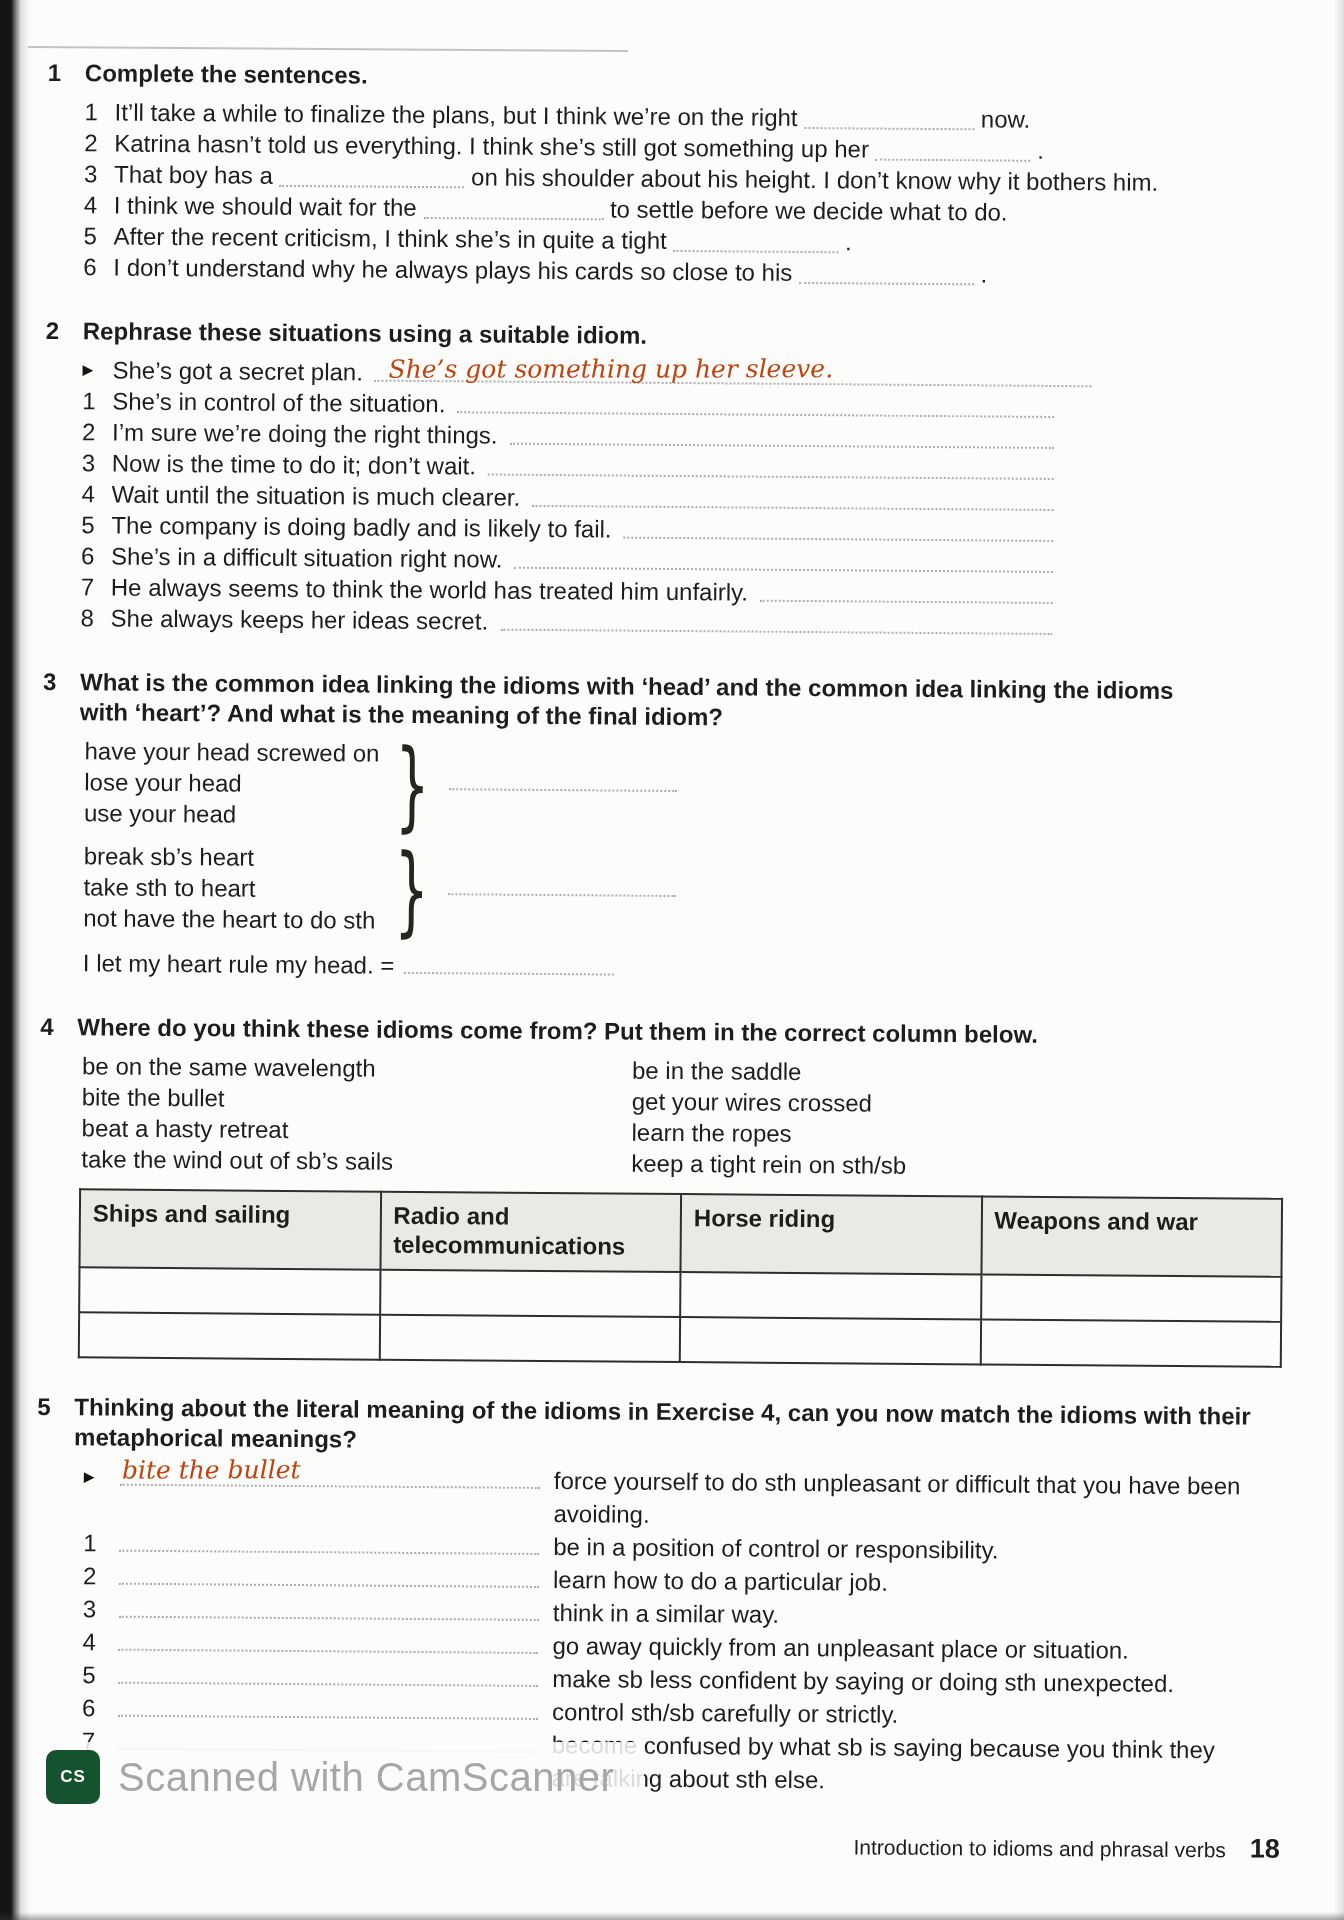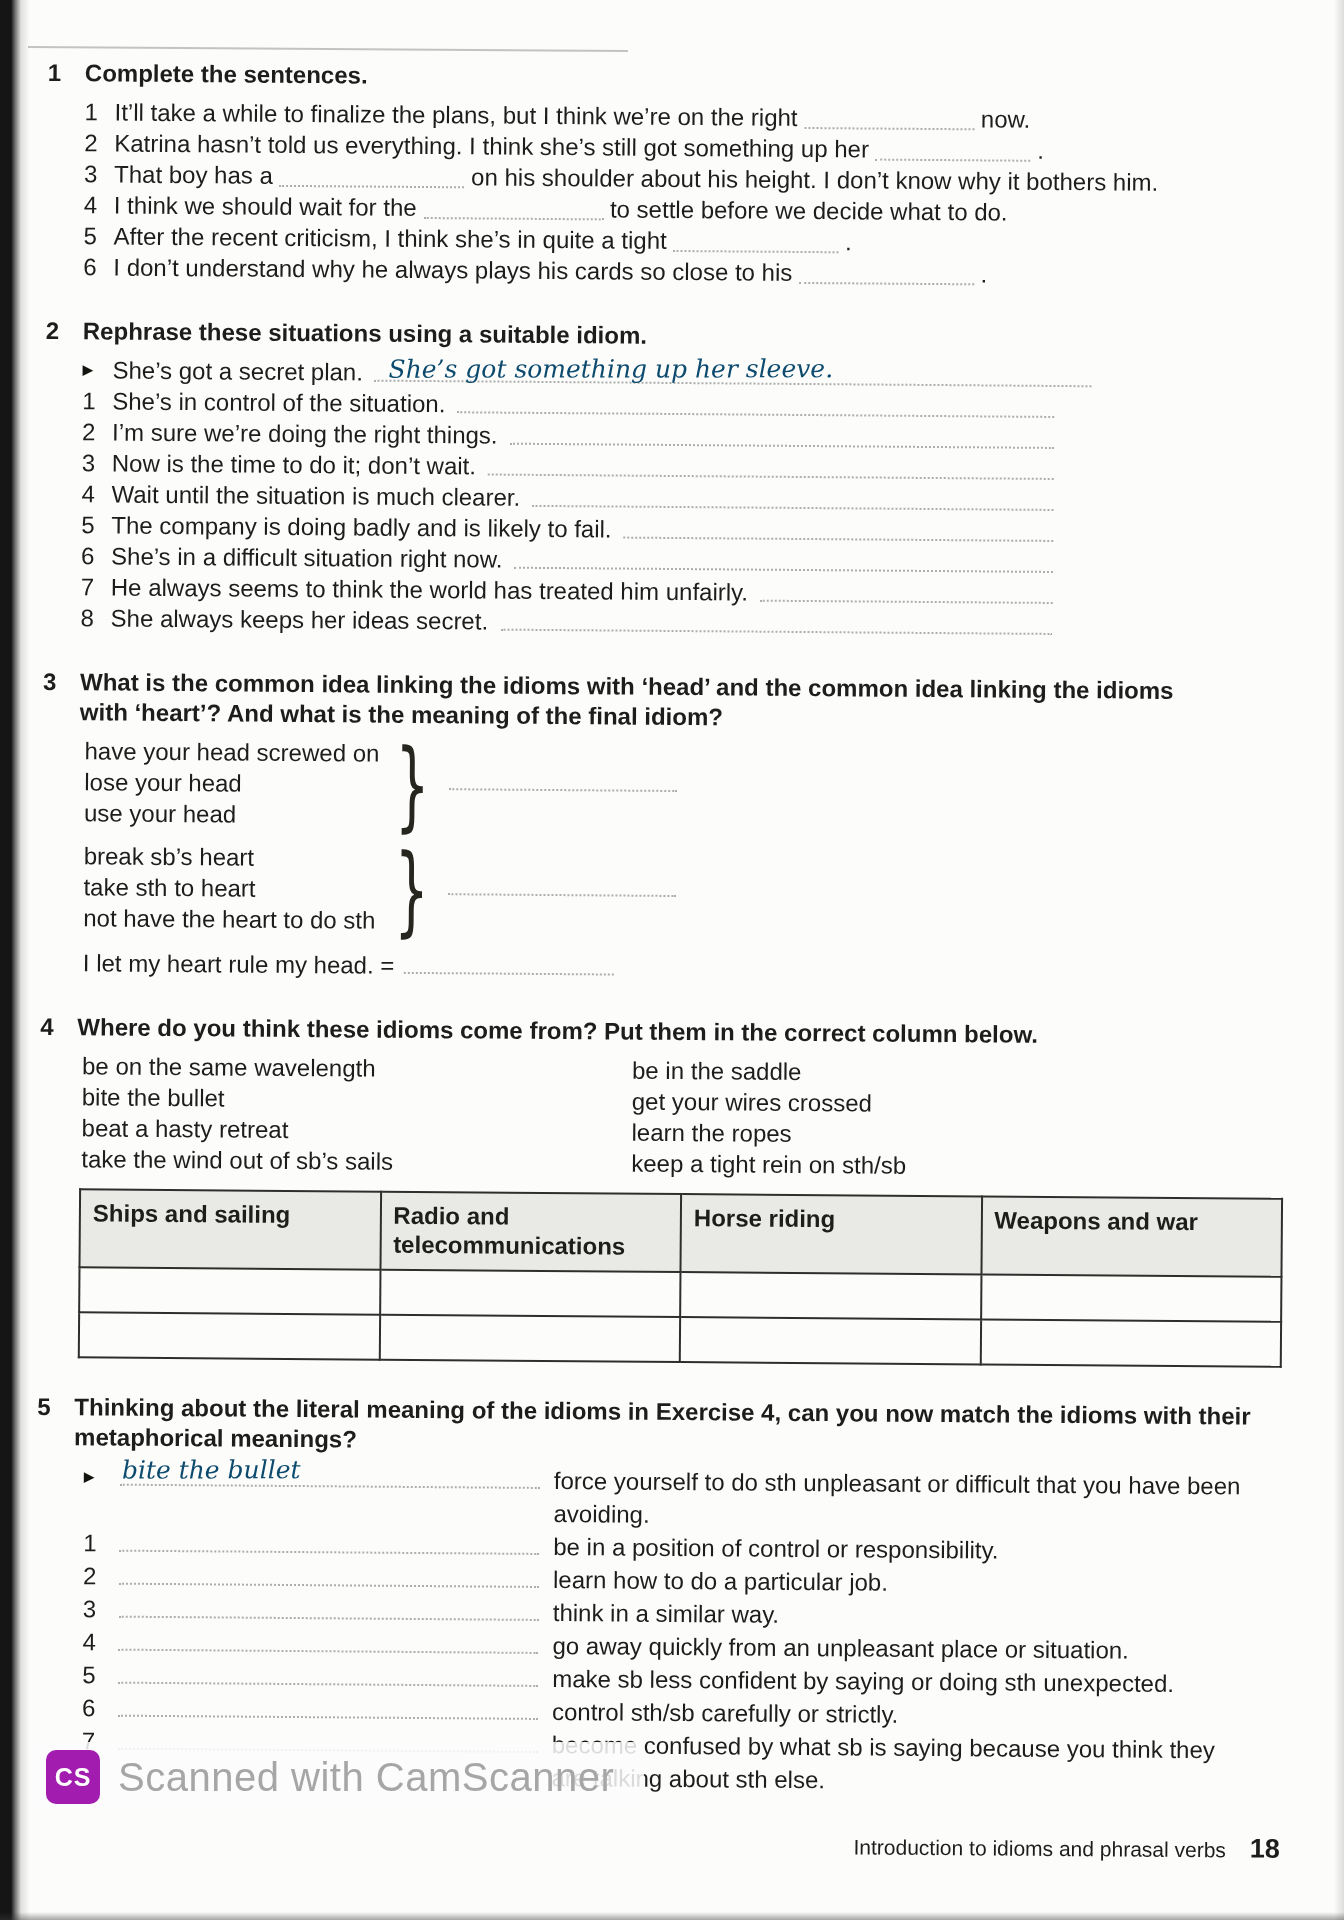--- a/index.html
+++ b/index.html
@@ -13,21 +13,21 @@
   .sec-title.w3{max-width:1140px}
   .sec-title.w5{max-width:1205px}
   .item-row{display:flex;line-height:31px;padding-left:43px}
   .item-num{width:30px;flex:none}
   .item-text{flex:1}
   .blank{display:inline-block;height:6px;border-bottom:2px dotted #adadad;vertical-align:-3px}
   .ex2-row{width:1015px}
   .ex2-row.example-row{width:1052px}
   .ex2-text{white-space:nowrap}
   .dots-fill{flex:1;border-bottom:2px dotted #adadad;margin:0 0 6px 12px;position:relative}
-  .hand{position:absolute;left:14px;bottom:-3px;font-family:"DejaVu Serif",serif;font-style:italic;font-size:25px;color:#0c4a6e;white-space:nowrap;transform:rotate(-.5deg)}
+  .hand{position:absolute;left:14px;bottom:-3px;font-family:"DejaVu Serif",serif;font-style:italic;font-size:25px;color:#c2410c;white-space:nowrap;transform:rotate(-.5deg)}
   .arrow{width:30px;flex:none;font-size:14px;color:#14140f}
   .idiom-group{display:flex;align-items:center;padding-left:48px;margin-bottom:12px}
   .idiom-group.heart{margin-bottom:14px}
   .idiom-list{width:305px;line-height:31px}
   .idiom-line{white-space:nowrap}
   .brace{font-size:98px;line-height:90px;transform:scaleX(.55);color:#26261f;flex:none;margin:0 -8px;font-family:"DejaVu Sans",sans-serif}
   .group-blank{width:228px;height:0;border-bottom:2px dotted #adadad;margin-left:14px;flex:none;position:relative;top:4px}
   .final-row{display:flex;align-items:baseline;padding-left:48px;line-height:31px;margin-top:4px}
   .final-blank{width:210px;margin-left:10px}
   .idiom-cols{display:flex;padding-left:48px;line-height:31px;margin-bottom:14px}
@@ -44,21 +44,21 @@
   .match-meaning{width:700px}
   .hand5{left:2px;bottom:-2px}
   .page-footer{display:flex;justify-content:flex-end;align-items:baseline;margin-top:22px;padding-right:2px;gap:24px}
   .footer-section{font-size:21px}
   .footer-page{font-size:27px;font-weight:700}
   .edge-left{position:absolute;left:0;top:0;bottom:0;width:30px;background:linear-gradient(90deg,#151515 0,#151515 11px,#6e6e6e 15px,rgba(140,140,140,.25) 21px,rgba(140,140,140,0) 30px);z-index:4}
   .edge-right{position:absolute;right:0;top:0;bottom:0;width:10px;background:linear-gradient(270deg,rgba(110,110,110,.22),rgba(110,110,110,0));z-index:4}
   .edge-bottom{position:absolute;left:0;right:0;bottom:0;height:8px;background:linear-gradient(0deg,rgba(60,60,60,.45),rgba(60,60,60,0));z-index:4}
   .top-scratch{position:absolute;left:28px;top:48px;width:600px;height:2px;background:rgba(90,90,90,.35);transform:rotate(.4deg);z-index:3}
   .camscanner{position:absolute;left:34px;top:1742px;display:flex;align-items:center;gap:18px;background:rgba(252,252,251,.85);padding:8px 30px 8px 12px;z-index:6}
-  .cs-logo{width:54px;height:54px;border-radius:10px;background:#a21caf;color:#fff;display:flex;align-items:center;justify-content:center;font-size:25px;font-weight:700;letter-spacing:1px;flex:none}
+  .cs-logo{width:54px;height:54px;border-radius:10px;background:#14532d;color:#fff;display:flex;align-items:center;justify-content:center;font-size:17px;font-weight:700;letter-spacing:1px;flex:none}
   .cs-text{font-size:40px;color:#a6a6a6;letter-spacing:.5px;white-space:nowrap}
 </style>
 </head>
 <body>
 
 <div class="scan-page">
   <div class="edge-left"></div>
   <div class="edge-right"></div>
   <div class="edge-bottom"></div>
   <div class="top-scratch"></div>

